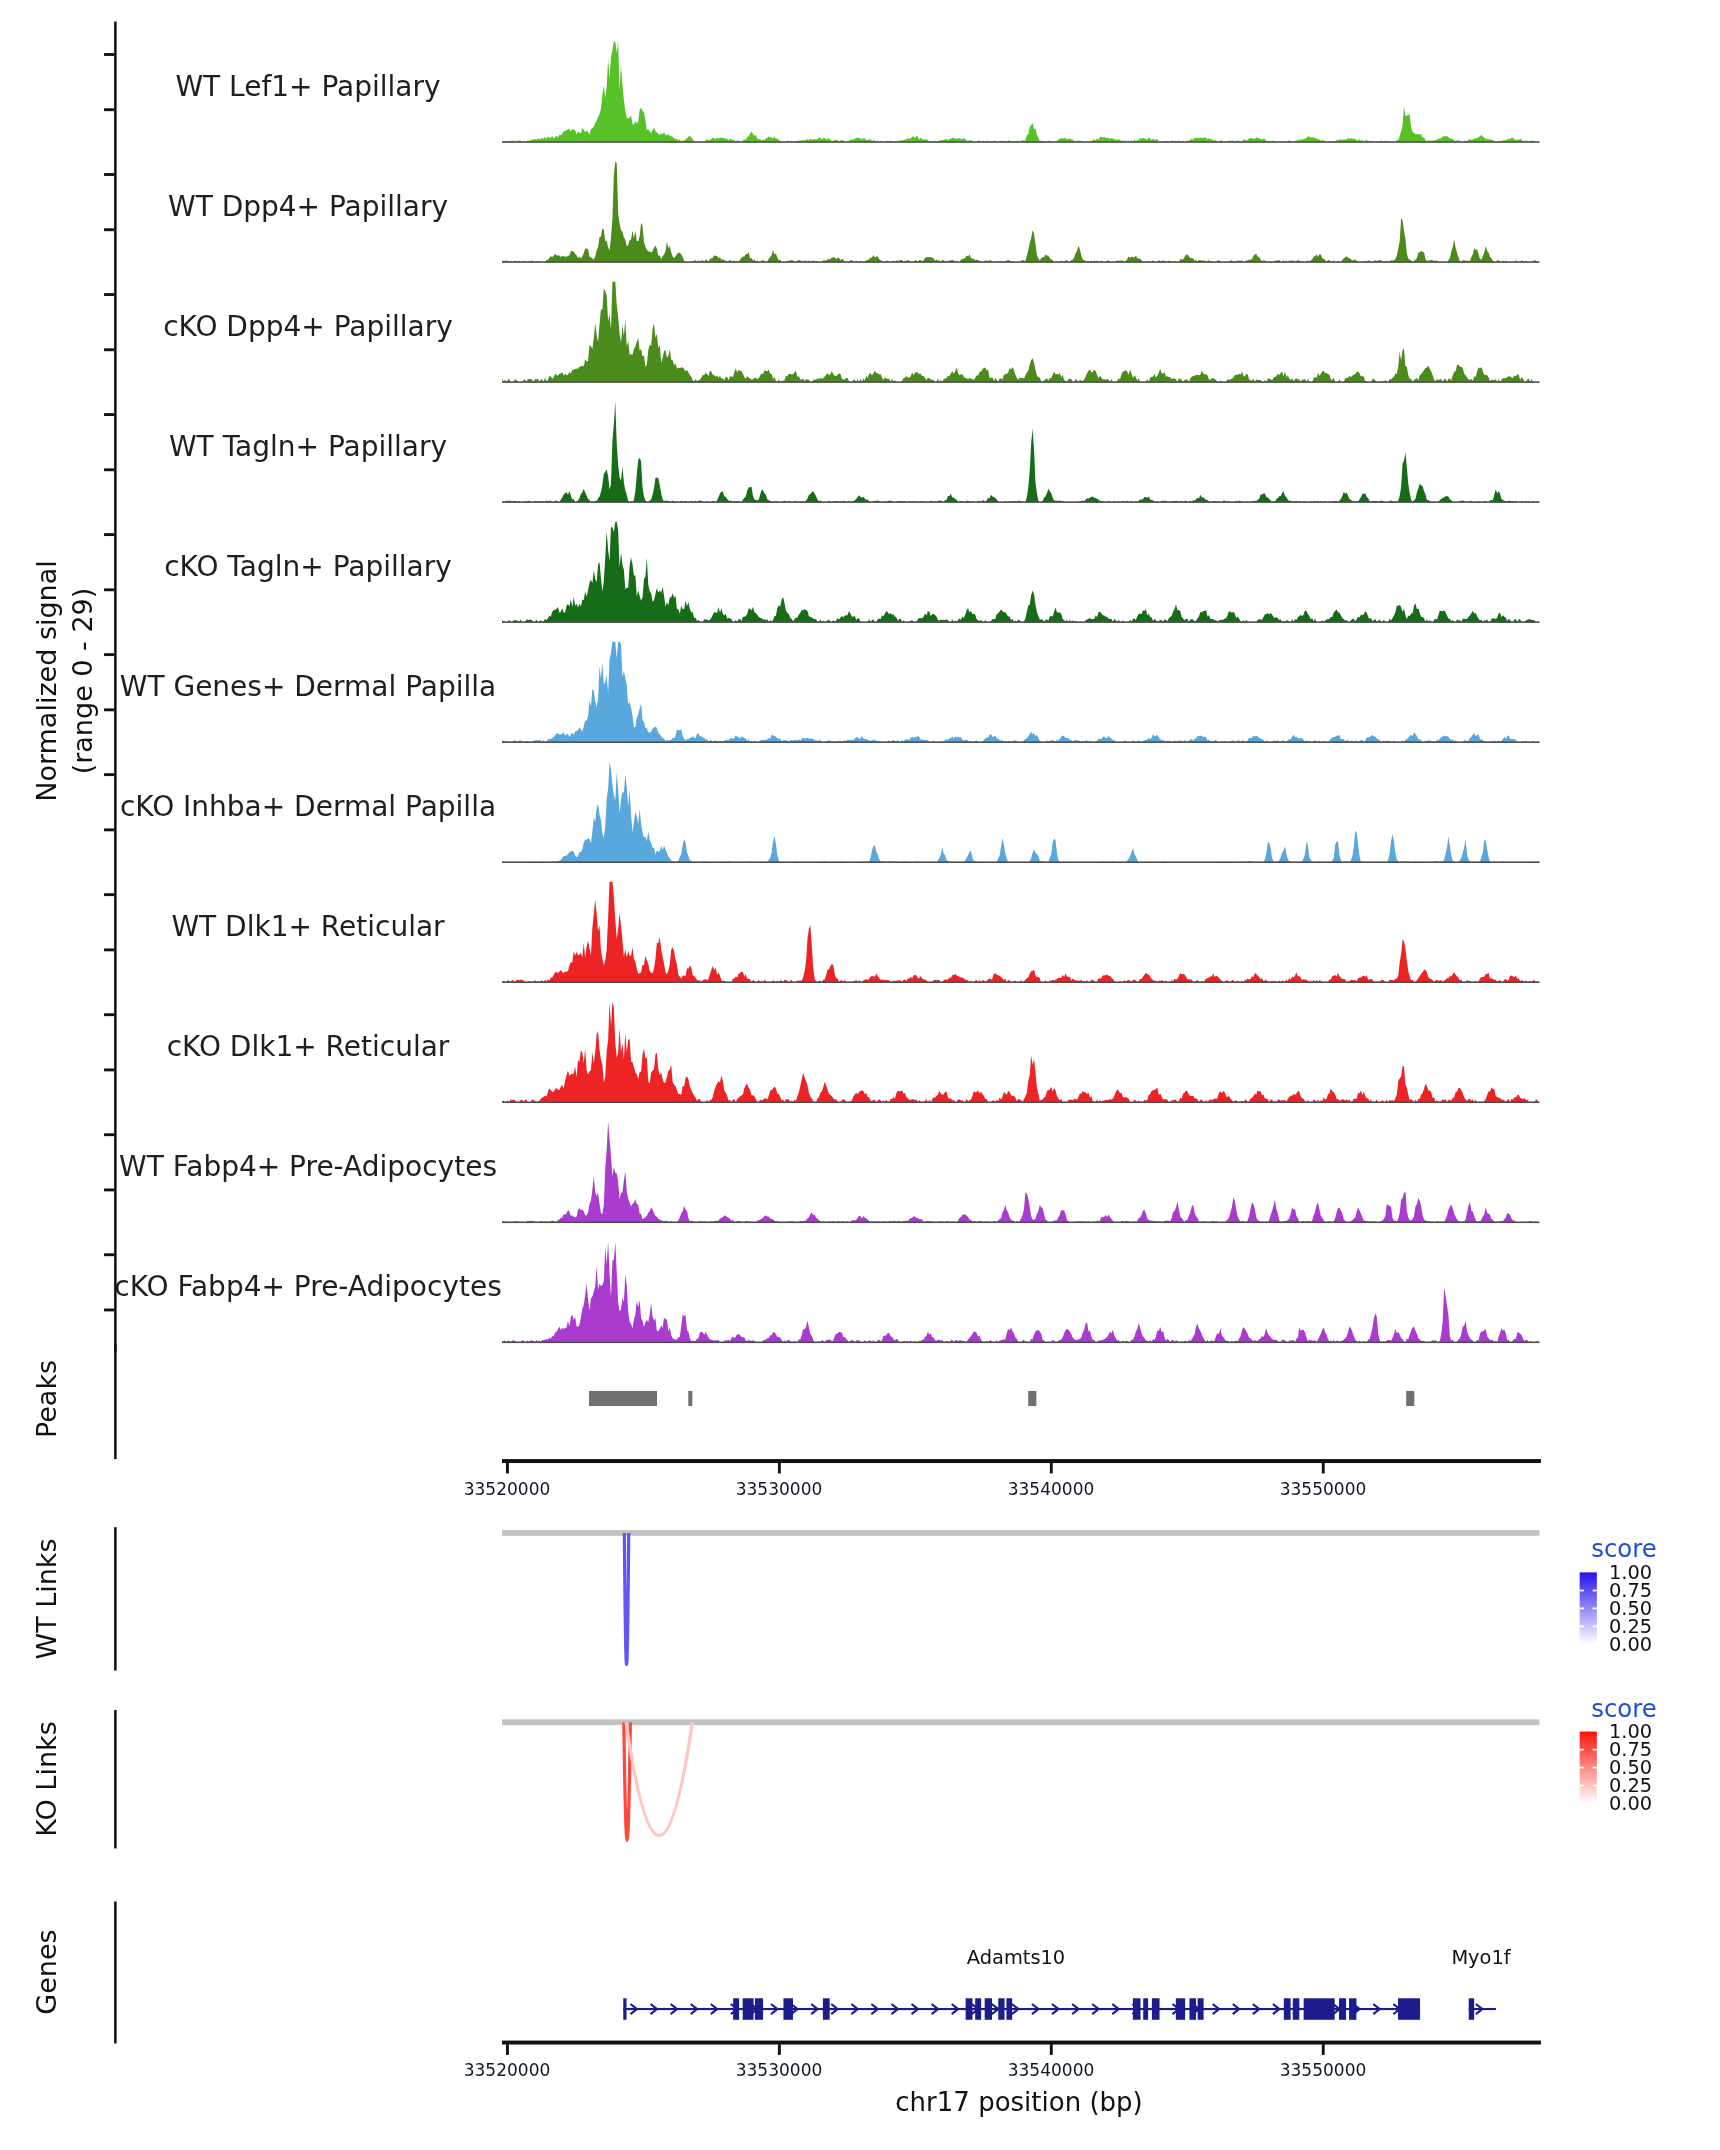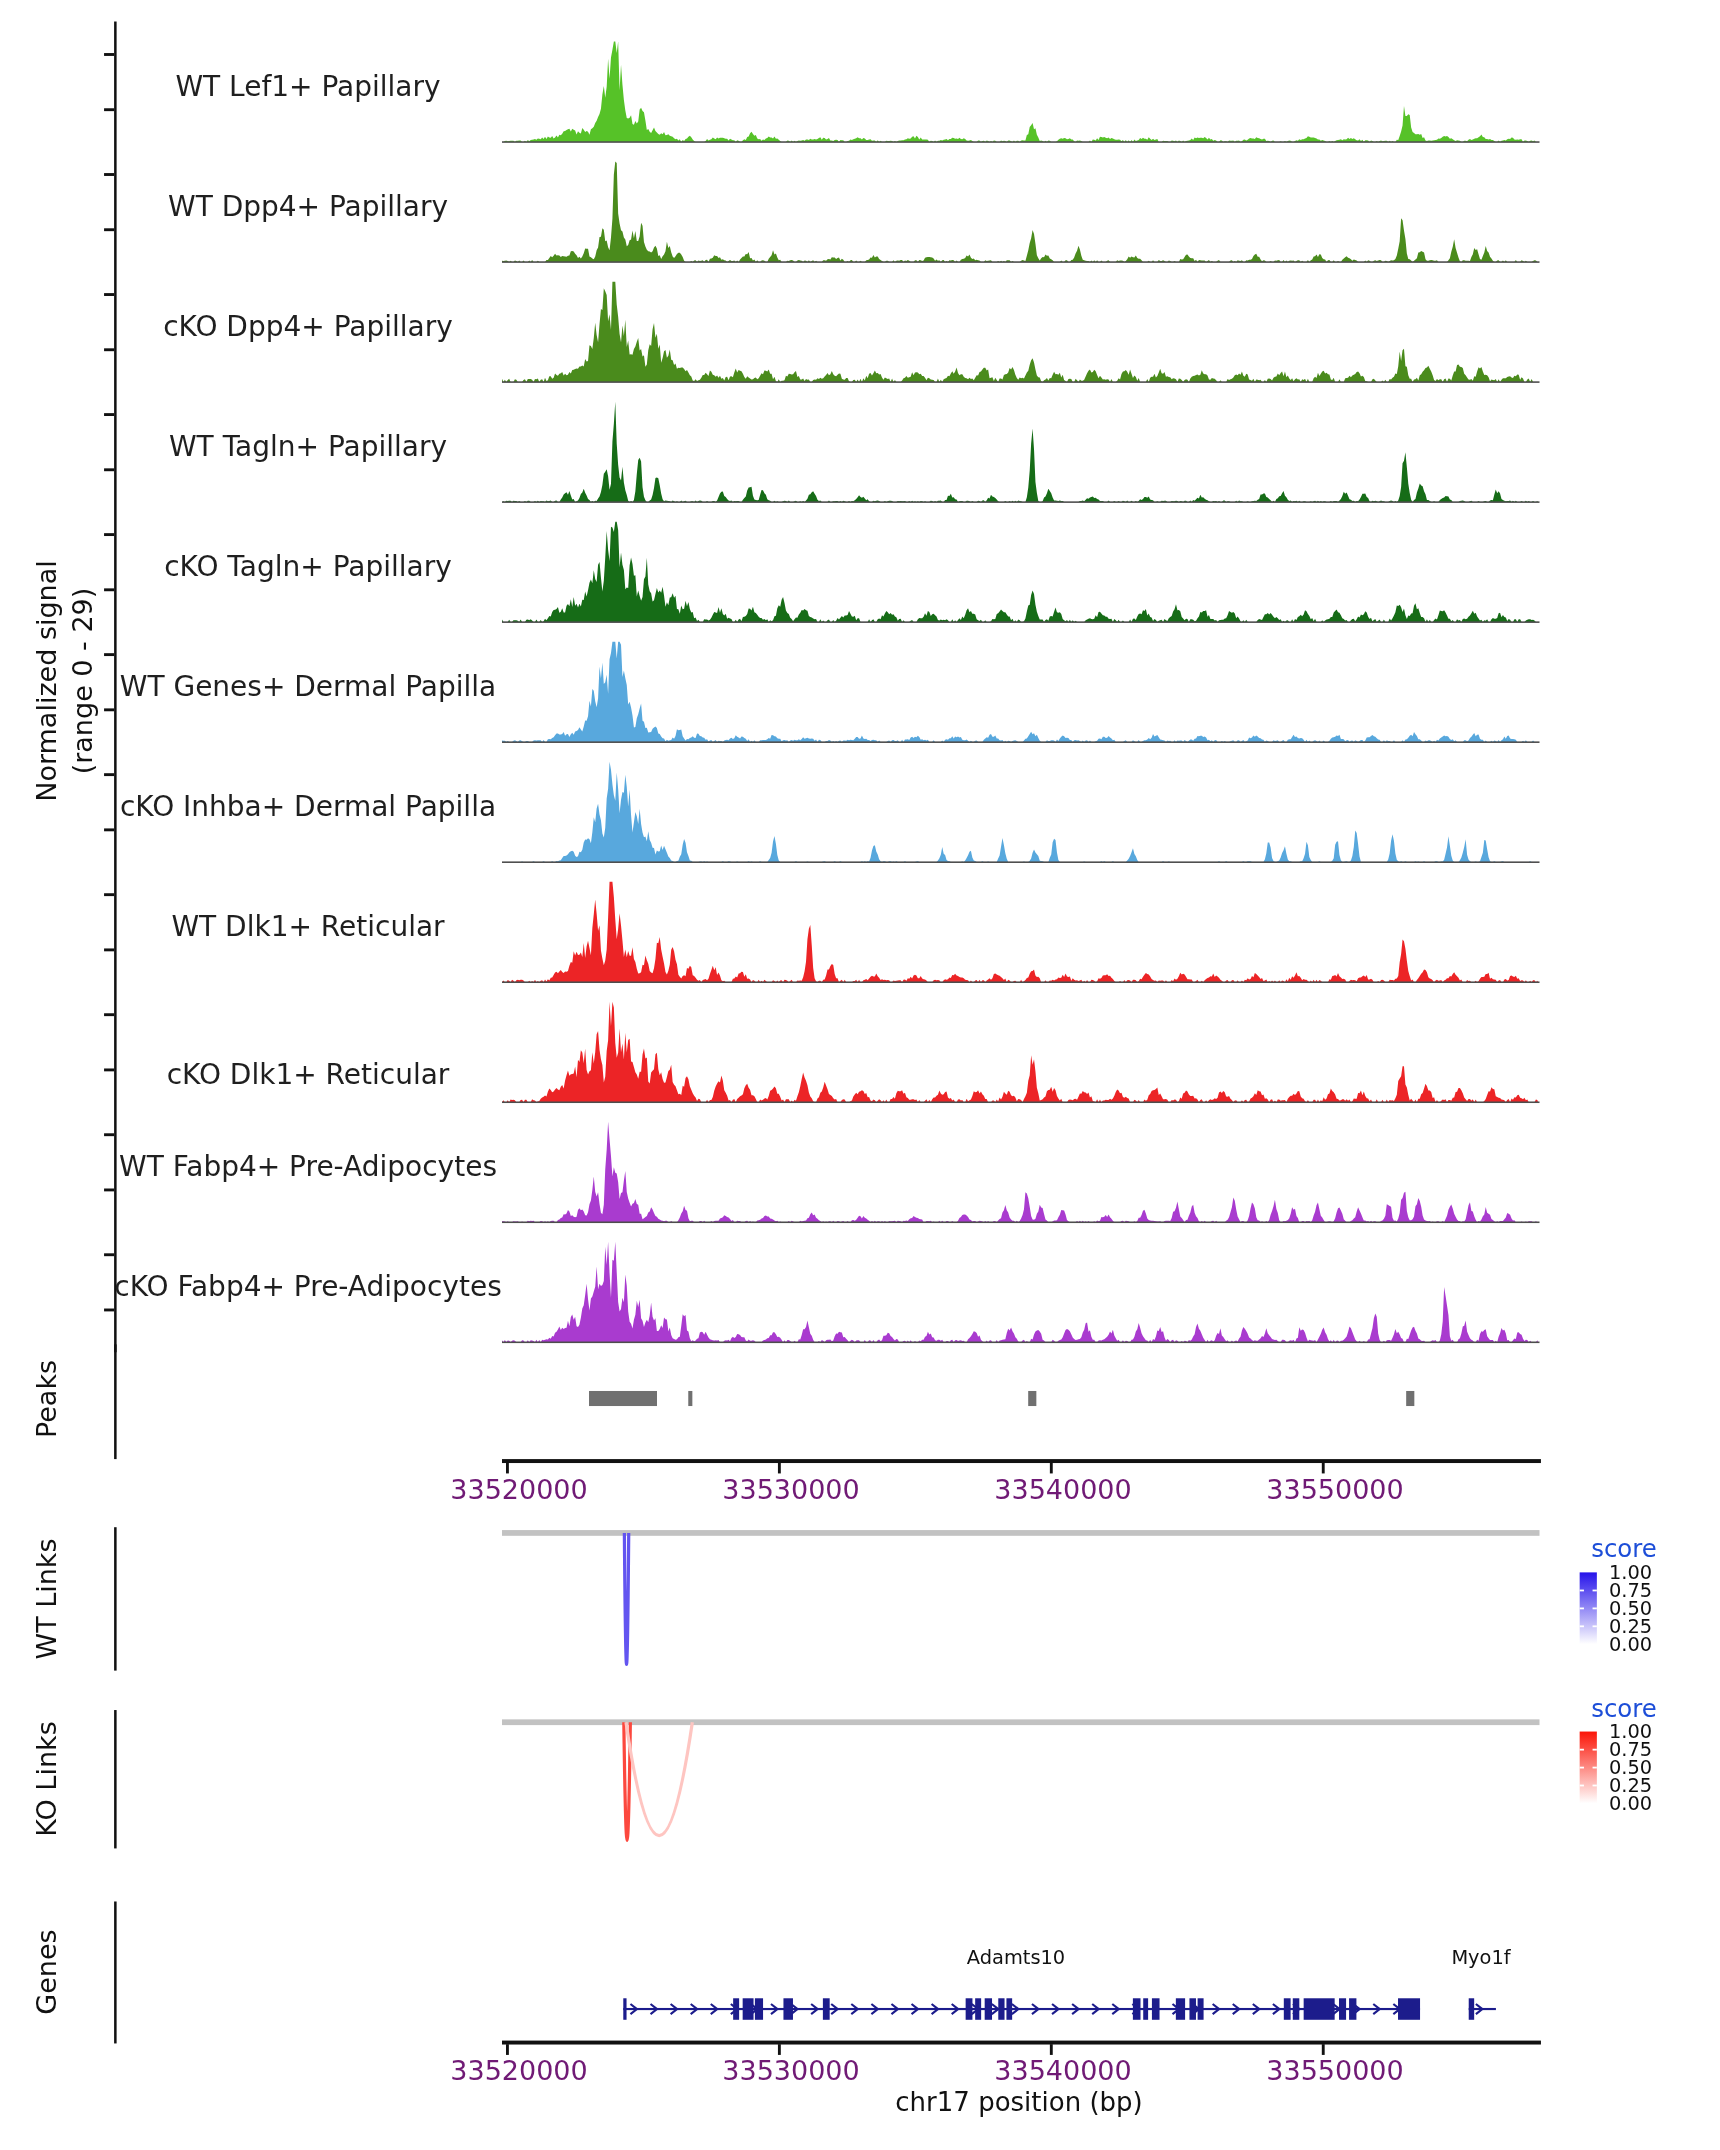--- a/index.html
+++ b/index.html
@@ -2,21 +2,21 @@
 <html style="font-size:11.5px"><head>
 <meta charset="utf-8">
 <style>
   html,body{margin:0;padding:0;background:#ffffff;}
   #fig{position:relative;width:1721px;height:2151px;background:#ffffff;
        font-family:"DejaVu Sans",sans-serif;overflow:hidden;}
   #gfx{position:absolute;left:0;top:0;}
   .lab{position:absolute;transform:translate(-50%,-50%);white-space:nowrap;color:#1a1a1a;}
   .rot{transform:translate(-50%,-50%) rotate(-90deg);}
   .tracklab{font-size:28px;color:#1f1f1f;}
-  .ticklab{font-size:27px;color:#701a75;margin-left:12px;}
+  .ticklab{font-size:17px;color:#0f172a;}
   .seclab{font-size:27px;color:#111;}
   .ylab{font-size:27px;color:#111;}
   .legendtitle{font-size:24.4px;color:#1d4ed8;}
   .legendnum{position:absolute;transform:translateY(-50%);font-size:19.4px;color:#111;white-space:nowrap;}
   .genelab{font-size:19.4px;color:#111;text-align:center;}
   .xtitle{font-size:26px;color:#111;}
 </style>
 </head>
 <body>
 
@@ -197,21 +197,21 @@
 
   <div id="labels">
       <div class="lab tracklab" style="left: 308px; top: 86px;">WT Lef1+ Papillary</div>
       <div class="lab tracklab" style="left: 308px; top: 206px;">WT Dpp4+ Papillary</div>
       <div class="lab tracklab" style="left: 308px; top: 326px;">cKO Dpp4+ Papillary</div>
       <div class="lab tracklab" style="left: 308px; top: 446px;">WT Tagln+ Papillary</div>
       <div class="lab tracklab" style="left: 308px; top: 566px;">cKO Tagln+ Papillary</div>
       <div class="lab tracklab" style="left: 308px; top: 686px;">WT Genes+ Dermal Papilla</div>
       <div class="lab tracklab" style="left: 308px; top: 806px;">cKO Inhba+ Dermal Papilla</div>
       <div class="lab tracklab" style="left: 308px; top: 926px;">WT Dlk1+ Reticular</div>
-      <div class="lab tracklab" style="left: 308px; top: 1046px; margin-top: 28px;">cKO Dlk1+ Reticular</div>
+      <div class="lab tracklab" style="left: 308px; top: 1046px;">cKO Dlk1+ Reticular</div>
       <div class="lab tracklab" style="left: 308px; top: 1166px;">WT Fabp4+ Pre-Adipocytes</div>
       <div class="lab tracklab" style="left: 308px; top: 1286px;">cKO Fabp4+ Pre-Adipocytes</div>
       <div class="lab ticklab" style="left: 507px; top: 1489px;">33520000</div>
       <div class="lab ticklab" style="left: 779px; top: 1489px;">33530000</div>
       <div class="lab ticklab" style="left: 1051px; top: 1489px;">33540000</div>
       <div class="lab ticklab" style="left: 1323px; top: 1489px;">33550000</div>
       <div class="lab ticklab" style="left: 507px; top: 2070px;">33520000</div>
       <div class="lab ticklab" style="left: 779px; top: 2070px;">33530000</div>
       <div class="lab ticklab" style="left: 1051px; top: 2070px;">33540000</div>
       <div class="lab ticklab" style="left: 1323px; top: 2070px;">33550000</div>

